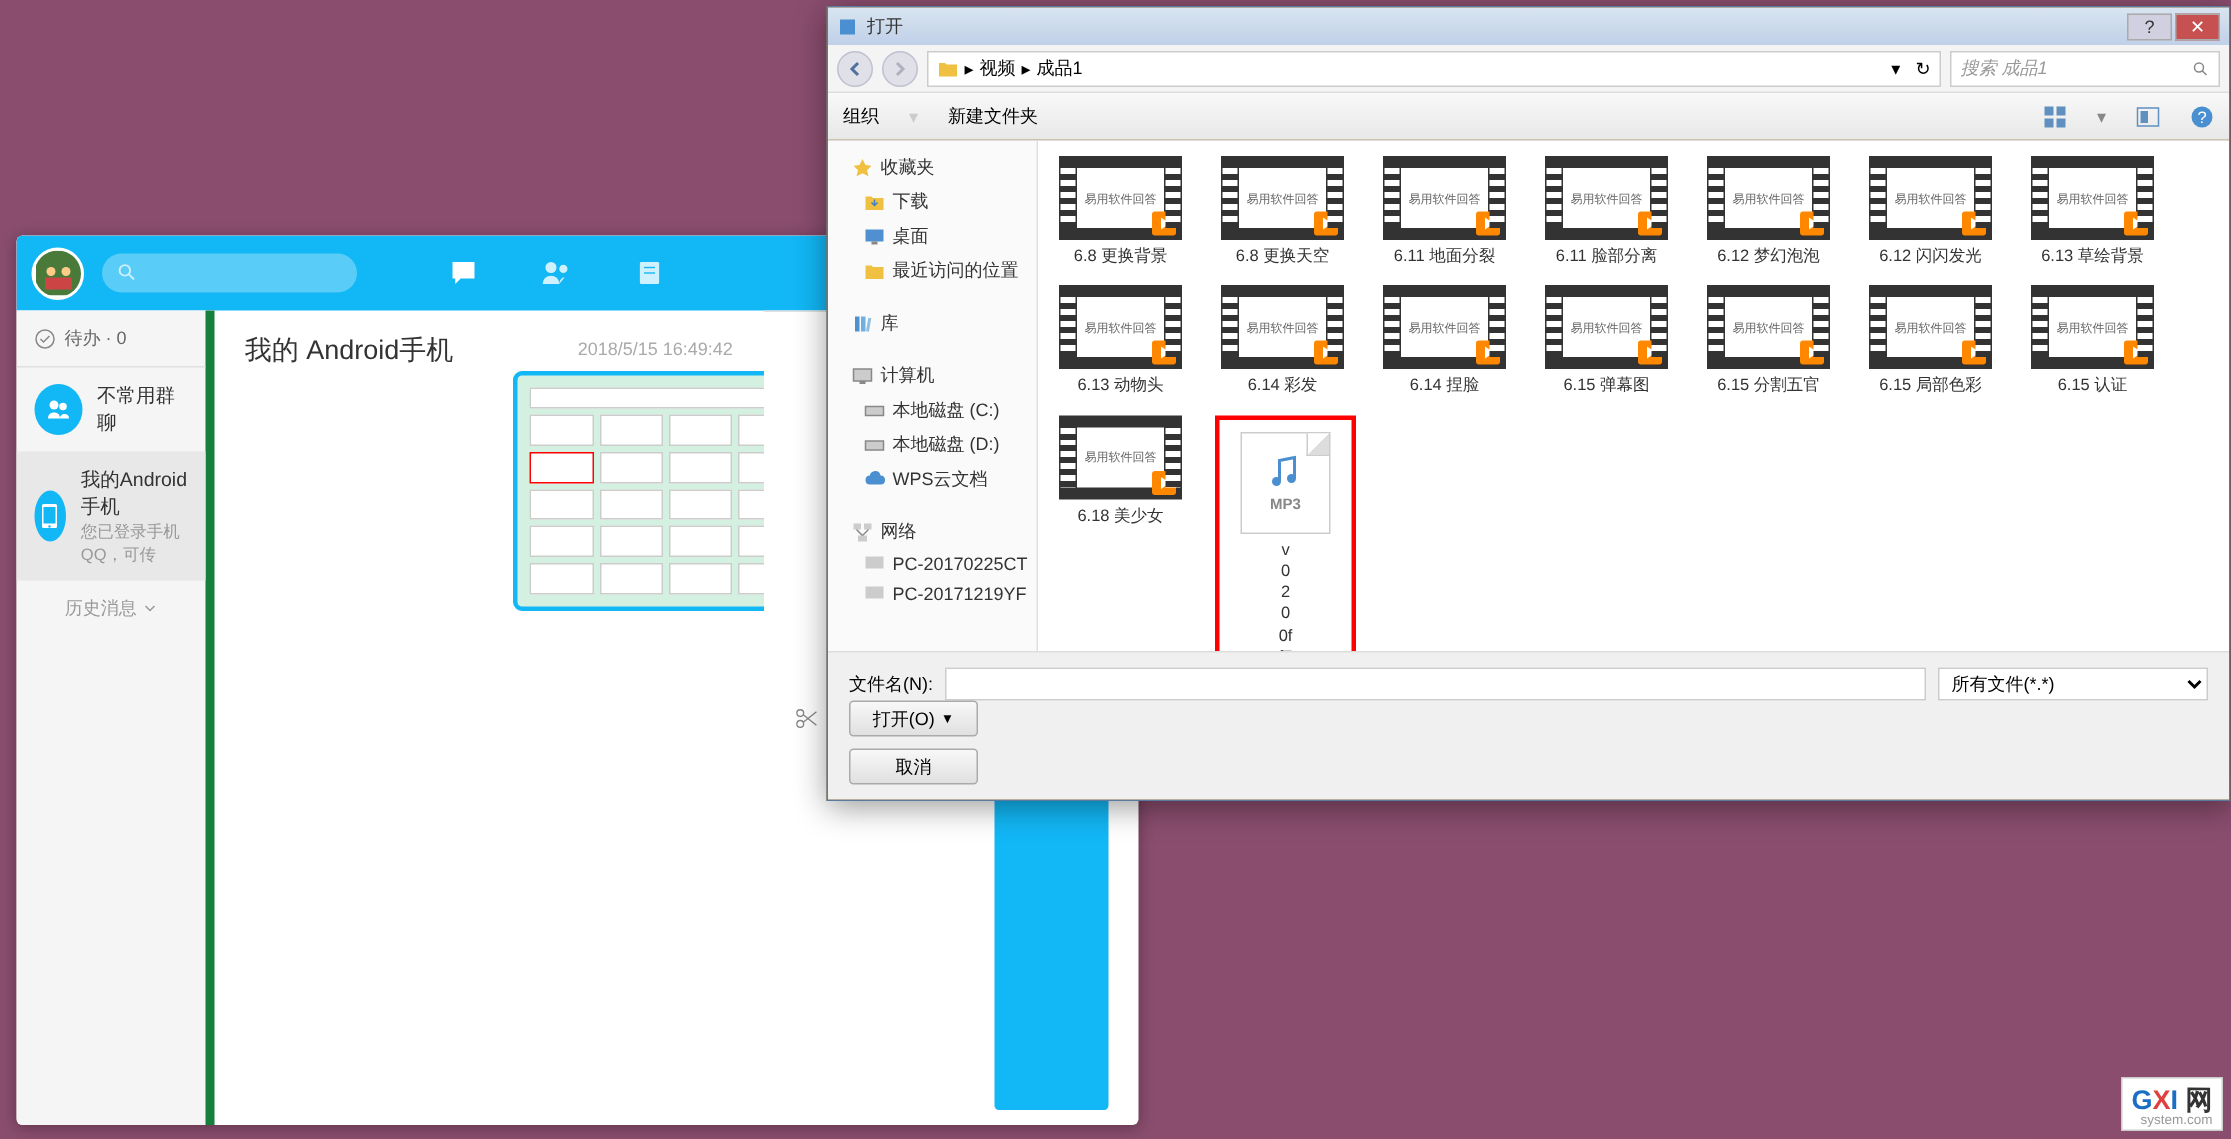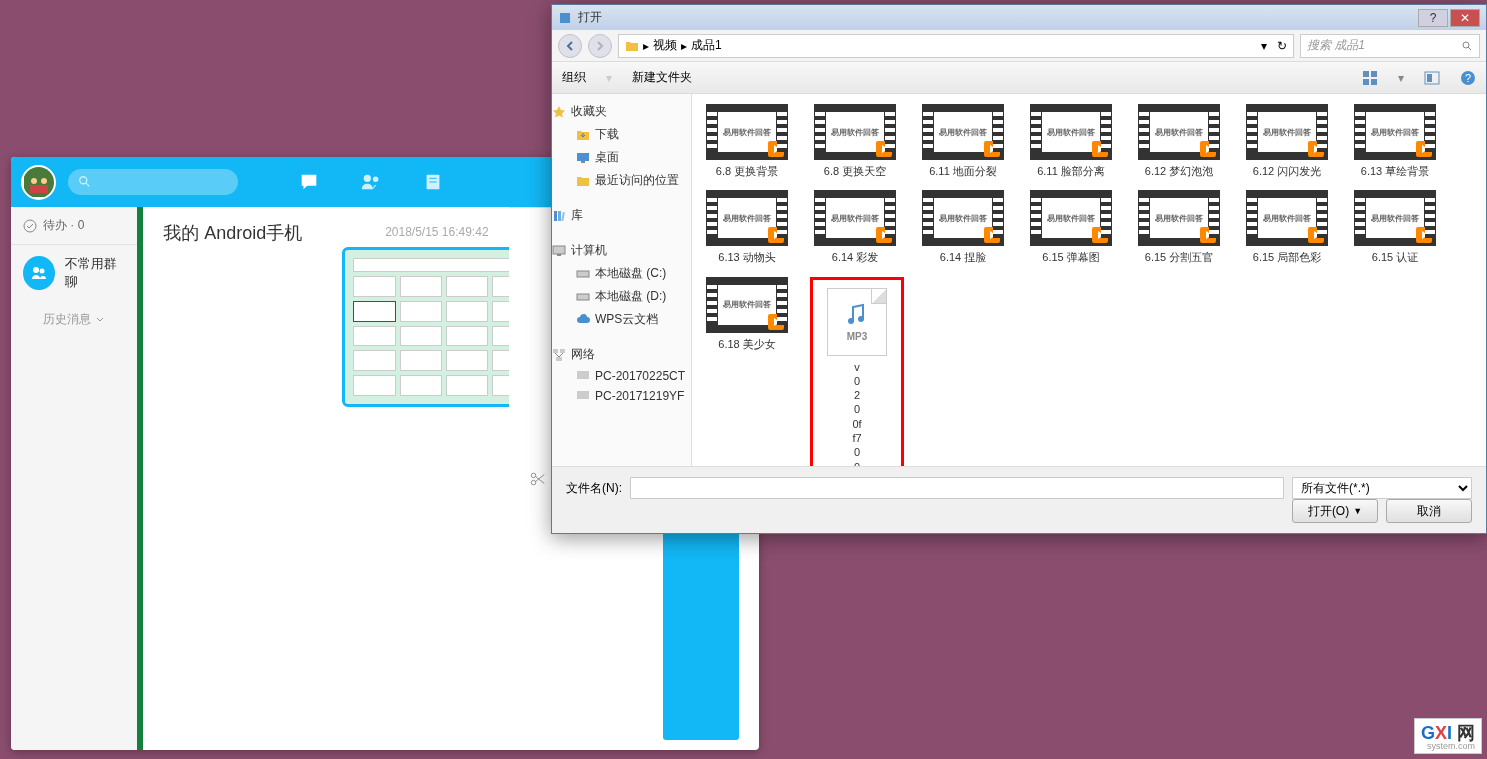--- a/index.html
+++ b/index.html
@@ -47,42 +47,42 @@
 .fd-addrbar { height: 32px; background: #f4f4f4; display: flex; align-items: center; padding: 4px 6px; gap: 6px; border-bottom: 1px solid #ddd; }
 .nav-btn { width: 24px; height: 24px; border-radius: 50%; background: #e0e0e8; border: 1px solid #c0c0d0; display: flex; align-items: center; justify-content: center; }
 .breadcrumb { flex: 1; height: 24px; background: #fff; border: 1px solid #ccc; display: flex; align-items: center; padding: 0 6px; gap: 4px; font-size: 12px; }
 .fd-search { width: 180px; height: 24px; background: #fff; border: 1px solid #ccc; padding: 0 6px; display: flex; align-items: center; color: #999; font-style: italic; }
 .fd-toolbar { height: 32px; background: linear-gradient(to bottom, #f8f8f8, #e8e8e8); display: flex; align-items: center; padding: 0 10px; gap: 20px; border-bottom: 1px solid #ddd; font-size: 12px; }
 .fd-toolbar .spacer { flex: 1; }
 .fd-toolbar svg { width: 16px; height: 16px; }
 .fd-body { flex: 1; display: flex; background: #fff; overflow: hidden; }
 .fd-tree { width: 140px; background: #fafafa; border-right: 1px solid #e0e0e0; padding: 6px 0; font-size: 12px; overflow: hidden; }
 .tree-group { margin-bottom: 12px; }
-.tree-header { padding: 3px 0; display: flex; align-items: center; gap: 5px; color: #333; }
+.tree-header { padding: 3px 16px; display: flex; align-items: center; gap: 5px; color: #333; }
 .tree-item { padding: 3px 8px 3px 24px; display: flex; align-items: center; gap: 5px; color: #333; cursor: pointer; white-space: nowrap; }
 .tree-icon { width: 14px; height: 14px; flex-shrink: 0; }
 .fd-content { flex: 1; padding: 10px; display: flex; flex-wrap: wrap; align-content: flex-start; gap: 12px 18px; overflow: auto; }
 .file-item { width: 90px; display: flex; flex-direction: column; align-items: center; gap: 4px; cursor: pointer; }
 .file-thumb { width: 82px; height: 56px; background: #fff; border: 8px solid #333; border-left-width: 12px; border-right-width: 12px; position: relative; display: flex; align-items: center; justify-content: center; }
 .file-thumb::before, .file-thumb::after { content: ''; position: absolute; top: 0; bottom: 0; width: 10px; background-image: repeating-linear-gradient(to bottom, #fff 0 4px, #333 4px 8px); }
 .file-thumb::before { left: -11px; }
 .file-thumb::after { right: -11px; }
-.file-thumb-text { font-size: 8px; color: #666; font-weight: bold; text-align: center; }
+.file-thumb-text { font-size: 8px; color: #666; font-weight: normal; text-align: center; }
 .play-badge { position: absolute; bottom: -5px; right: -8px; width: 16px; height: 16px; background: #ff8800; border-radius: 2px; display: flex; align-items: center; justify-content: center; }
 .play-badge::before { content: ''; border-left: 6px solid #fff; border-top: 4px solid transparent; border-bottom: 4px solid transparent; margin-left: 2px; }
 .file-label { font-size: 11px; color: #333; text-align: center; line-height: 1.3; word-break: break-all; }
 .mp3-item { border: 3px solid red; padding: 8px 44px; }
 .mp3-thumb { width: 60px; height: 68px; background: #fff; border: 1px solid #ccc; display: flex; flex-direction: column; align-items: center; justify-content: center; gap: 2px; position: relative; }
 .mp3-thumb::before { content: ''; position: absolute; top: 0; right: 0; width: 14px; height: 14px; background: linear-gradient(135deg, #fff 50%, #ddd 50%); border-bottom: 1px solid #ccc; border-left: 1px solid #ccc; }
 .fd-bottom { padding: 10px 14px; background: #f0f0f0; border-top: 1px solid #ddd; }
 .filename-row { display: flex; align-items: center; gap: 8px; }
 .filename-row label { font-size: 12px; }
 .filename-input { flex: 1; height: 22px; border: 1px solid #ccc; background: #fff; padding: 0 4px; }
 .filetype-select { width: 180px; height: 22px; border: 1px solid #ccc; background: #fff; padding: 0 4px; font-size: 12px; }
-.btn-row { display: flex; justify-content: flex-end; gap: 8px; }
+.btn-row { display: flex; justify-content: flex-start; gap: 8px; flex-direction: column; }
 .dlg-btn { width: 86px; height: 24px; background: linear-gradient(to bottom, #f8f8f8, #e0e0e0); border: 1px solid #aaa; border-radius: 3px; cursor: pointer; font-size: 12px; display: flex; align-items: center; justify-content: center; gap: 4px; }
 
 
 .watermark { position: absolute; right: 5px; bottom: 5px; background: #fff; border: 1px solid #ccc; padding: 2px 6px; font-size: 18px; font-weight: bold; }
 .watermark .g { color: #1a6fc4; }
 .watermark .x { color: #e04040; }
 .watermark .i { color: #1a6fc4; }
 .watermark .wang { color: #333; }
 .watermark .sub { font-size: 9px; color: #999; font-weight: normal; display: block; text-align: right; margin-top: -4px; }
 </style>
@@ -135,20 +135,33 @@
         <div class="contact-icon blue">
           <svg width="20" height="20" viewBox="0 0 20 20" fill="#fff">
               <circle cx="7" cy="7" r="3"></circle>
               <circle cx="13" cy="8" r="2.5"></circle>
               <path d="M3 16c0-3 2-4 4-4s4 1 4 4"></path>
               <path d="M11 16c0-2 1-3 3-3s3 1 3 3"></path>
             </svg>
         </div>
         <div>
           <div class="contact-name">不常用群聊</div>
+        </div>
+      </div>
+      <div class="contact-item selected">
+        <div class="contact-icon blue">
+          <svg width="20" height="20" viewBox="0 0 20 20" fill="#fff">
+              <rect x="5" y="2" width="10" height="16" rx="1"></rect>
+              <rect x="6" y="4" width="8" height="11" fill="#12b7f5"></rect>
+              <circle cx="10" cy="17" r="0.8" fill="#12b7f5"></circle>
+            </svg>
+        </div>
+        <div>
+          <div class="contact-name">我的Android手机</div>
+          <div class="contact-sub">您已登录手机QQ，可传</div>
         </div>
       </div>
       <div class="history-msg">
         <span>历史消息</span>
         <svg width="10" height="10" viewBox="0 0 10 10">
             <path d="M2 3l3 3 3-3" fill="none" stroke="#999"></path>
           </svg>
       </div>
     </div>
     <div class="qq-main">

